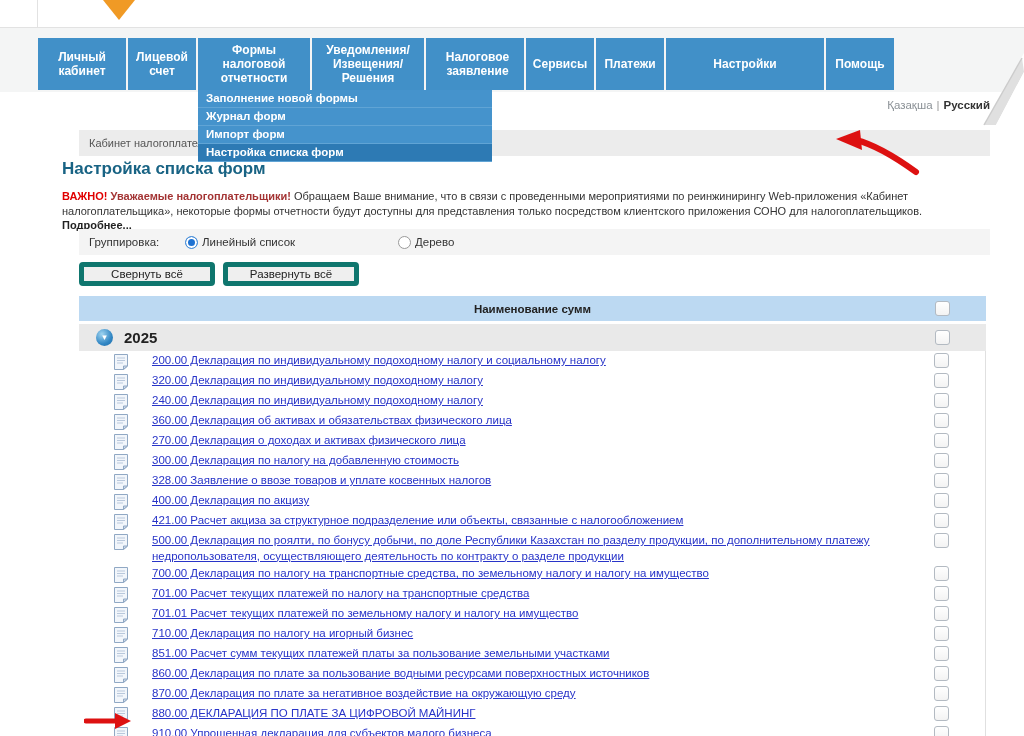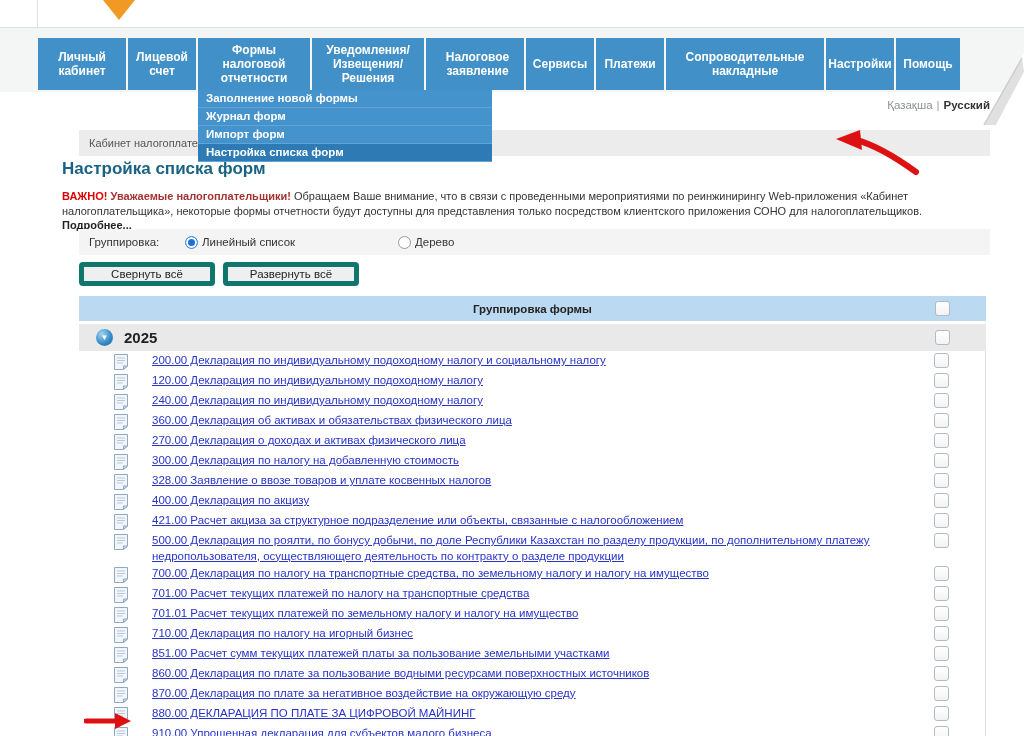--- a/index.html
+++ b/index.html
@@ -117,23 +117,20 @@
       </div>
 
       <div class="nav-tab">
         <span>Сервисы</span>
       </div>
 
       <div class="nav-tab">
         <span>Платежи</span>
       </div>
 
-      <div class="nav-tab">
-        <span>Сопроводительные накладные</span>
-      </div>
 
       <div class="nav-tab">
         <span>Настройки</span>
       </div>
 
       <div class="nav-tab">
         <span>Помощь</span>
       </div>
 
   </nav>
@@ -194,21 +191,21 @@
 
   </div>
 
   <div class="btn-row">
     <button class="btn">Свернуть всё</button>
     <button class="btn">Развернуть всё</button>
   </div>
 
   <div class="table">
     <div class="thead">
-      <span class="thead-label">Группировка формы</span>
+      <span class="thead-label">Наименование сумм</span>
       <span class="checkbox"></span>
     </div>
     <div class="year-row">
       <span class="sphere">▾</span>
       <span class="year-label">2025</span>
       <span class="checkbox"></span>
     </div>
     <div class="tbody">
 
         <div class="form-row">
@@ -220,21 +217,21 @@
           <a class="row-link">200.00 Декларация по индивидуальному подоходному налогу и социальному налогу</a>
           <span class="checkbox"></span>
         </div>
 
         <div class="form-row">
           <svg class="doc-icon" width="19" height="18" viewBox="0 0 19 18">
             <path d="M2.5 1.5 H15.5 V13 L11.5 16.5 H2.5 Z" fill="#f2f6fb" stroke="#90a8c4" stroke-width="1"></path>
             <path d="M11.5 16.5 L11.5 13 H15.5 Z" fill="#ccd9ea" stroke="#90a8c4" stroke-width="1"></path>
             <path d="M5 5 h8 M5 7.5 h8 M5 10 h6" stroke="#b9c8dc" stroke-width="1" fill="none"></path>
           </svg>
-          <a class="row-link">120.00 Декларация по индивидуальному подоходному налогу</a>
+          <a class="row-link">320.00 Декларация по индивидуальному подоходному налогу</a>
           <span class="checkbox"></span>
         </div>
 
         <div class="form-row">
           <svg class="doc-icon" width="19" height="18" viewBox="0 0 19 18">
             <path d="M2.5 1.5 H15.5 V13 L11.5 16.5 H2.5 Z" fill="#f2f6fb" stroke="#90a8c4" stroke-width="1"></path>
             <path d="M11.5 16.5 L11.5 13 H15.5 Z" fill="#ccd9ea" stroke="#90a8c4" stroke-width="1"></path>
             <path d="M5 5 h8 M5 7.5 h8 M5 10 h6" stroke="#b9c8dc" stroke-width="1" fill="none"></path>
           </svg>
           <a class="row-link">240.00 Декларация по индивидуальному подоходному налогу</a>

